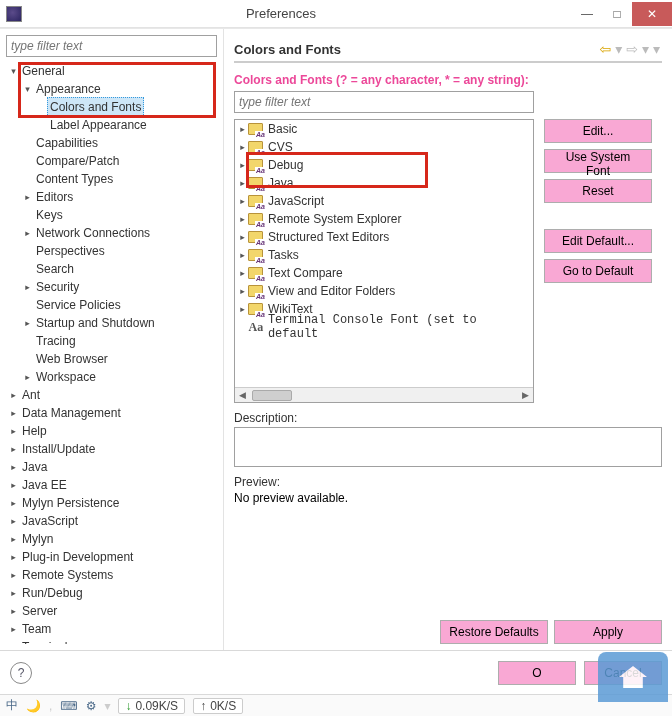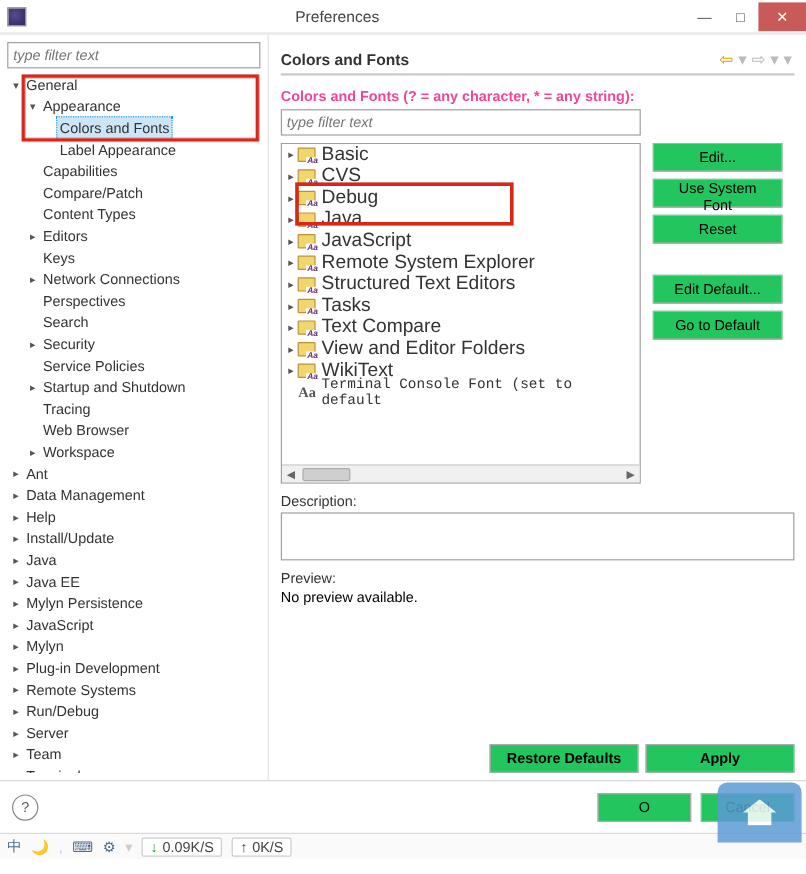--- a/index.html
+++ b/index.html
@@ -35,40 +35,40 @@
 .rpinfo { margin: 4px 0 4px 0; color: #ec4899; font-weight: bold; }
 .rpfilter { width: 300px; height: 22px; padding: 2px 4px; border: 1px solid #a0a0a0; color: #888; font-style: italic; margin-bottom: 6px; }
 .rpbody { display: flex; gap: 10px; }
 .cftree { width: 300px; height: 284px; border: 1px solid #a0a0a0; overflow: auto; background: #fff; position: relative; }
 .cftree .row { display: flex; align-items: center; height: 18px; padding-left: 2px; }
 .cftree .tw { width: 11px; text-align: center; color: #555; font-size: 9px; }
 .cftree .fico { width: 16px; height: 14px; margin-right: 4px; position: relative; }
 .cftree .fico::before { content: ""; position: absolute; left: 0; top: 1px; width: 13px; height: 10px; background: #f2d66b; border: 1px solid #b8933b; border-radius: 1px; }
 .cftree .fico::after { content: "Aa"; position: absolute; right: -2px; bottom: -2px; font-size: 7px; font-weight: bold; font-style: italic; color: #637; background: #fff; padding: 0 1px; line-height: 7px; }
 .cftree .aaico { width: 16px; text-align: center; font-weight: bold; font-family: serif; color: #555; margin-right: 4px; }
-.cftree .cflabel { font-size: 16px; }
+.cftree .cflabel { font-size: 12px; }
 .cftree .mono { font-family: "Courier New", monospace; font-size: 12px; }
 .cfscroll { position: absolute; bottom: 0; left: 0; right: 0; height: 15px; background: #f0f0f0; border-top: 1px solid #ccc; display: flex; align-items: center; }
 .cfscroll .tr { width: 15px; text-align: center; color: #666; font-size: 9px; }
 .cfscroll .thumb { flex: 0 0 40px; height: 11px; background: #cfcfcf; border: 1px solid #aaa; border-radius: 2px; margin-left: 2px; }
 .cfscroll .track { flex: 1; }
 
 .rbtns { display: flex; flex-direction: column; gap: 6px; width: 108px; }
-.rbtns button, .btmrow button, .footbtn { height: 24px; border: 1px solid #adadad; background: #22c55e; cursor: pointer; padding: 0 8px; }
+.rbtns button, .btmrow button, .footbtn { height: 24px; border: 1px solid #adadad; background: #f9a8d4; cursor: pointer; padding: 0 8px; }
 .rbtns .gap { height: 14px; }
 
 .descsec { margin-top: 8px; }
 .descsec .lbl { margin-bottom: 2px; }
 .descsec .box { height: 40px; border: 1px solid #a0a0a0; background: #fff; }
 .prevsec { margin-top: 8px; }
 .prevsec .lbl { margin-bottom: 2px; }
 .prevsec .txt { color: #000000; }
 
 .btmrow { margin-top: auto; display: flex; justify-content: flex-end; gap: 6px; padding-top: 8px; border-top: 1px solid transparent; }
-.btmrow button { width: 124px; font-weight: bold; }
+.btmrow button { width: 108px; }
 
 .footer { border-top: 1px solid #d9d9d9; height: 44px; display: flex; align-items: center; padding: 0 10px; }
 .helpcircle { width: 22px; height: 22px; border: 1px solid #888; border-radius: 50%; display: flex; align-items: center; justify-content: center; color: #556; margin-right: auto; }
 .footbtn { width: 78px; margin-left: 8px; }
 
 .statusbar { height: 22px; border-top: 1px solid #d9d9d9; display: flex; align-items: center; padding: 0 6px; gap: 8px; background: #fafafa; color: #4d6b8a; }
 .statusbar .sep { color: #ccc; }
 .statusbar .green { color: #2c9a2c; }
 .statusbar .spd { background: #fff; border: 1px solid #ccc; padding: 0 6px; height: 16px; display: flex; align-items: center; gap: 4px; font-size: 11px; color: #444; border-radius: 2px; }
 

